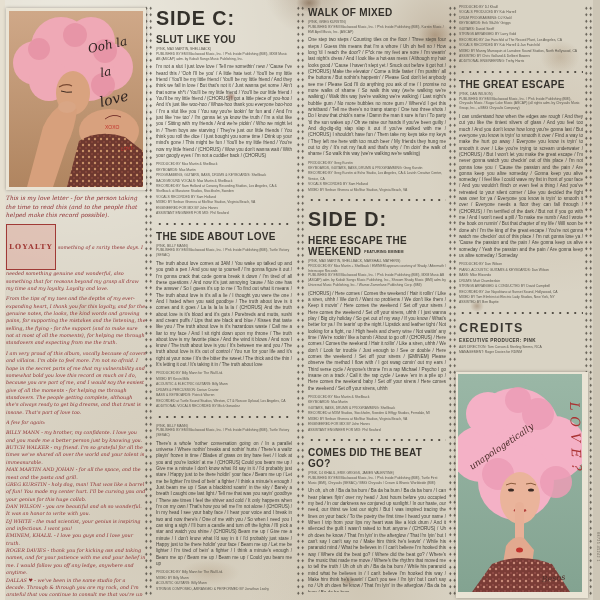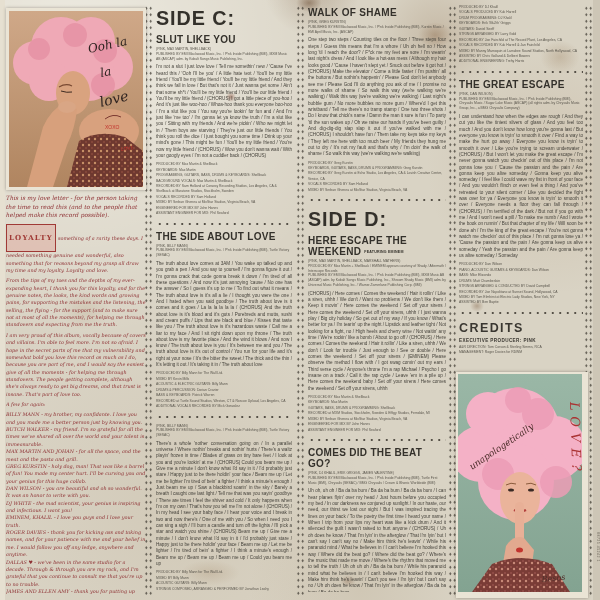--- a/index.html
+++ b/index.html
@@ -29,21 +29,21 @@
   
   .photo-frame{position:absolute;background:#eae4d5;padding:3px;box-shadow:0 0 3px rgba(60,50,40,.4);}
   .photo-frame svg{display:block;}
 
   
   .letter{position:absolute;left:6px;top:194px;width:140px;height:402px;overflow:hidden;
     color:#8e3134;font-family:"DejaVu Serif",serif;font-style:italic;}
   .letter .intro{font-size:5.9px;line-height:1.45;margin:0 0 4px;}
   .letter p{font-size:4.9px;line-height:1.5;margin:3px 0;}
   .loyalty{display:inline-block;font-style:normal;font-weight:bold;font-size:7px;letter-spacing:1.2px;
-    color:#a03a36;border:1px solid #a03a36;background:rgba(223,128,118,.28);padding:8px 2px;margin-right:2px;}
+    color:#a03a36;border:1px solid #a03a36;background:rgba(223,128,118,.28);padding:17px 2px;margin-right:2px;}
   .thanks{font-size:4.9px;line-height:1.5;white-space:pre-line;margin:2px 0;}
   .signoff{font-size:8.5px;margin:5px 0 0 12px;transform:rotate(-4deg);}
 
   
   .col{position:absolute;top:4px;overflow:hidden;}
   #colC{left:156px;width:136px;height:588px;}
   #colD{left:308px;width:138px;height:588px;}
   #colE{left:459px;width:124px;height:352px;}
   .h-side{font-size:21px;font-weight:bold;letter-spacing:1px;color:#34312b;transform:scaleX(.94);transform-origin:left;margin:2px 0 4px;}
   .h-song{font-size:10px;font-weight:bold;letter-spacing:.3px;color:#34312b;margin:3px 0 2px;}
@@ -194,21 +194,21 @@
 ACOUSTIC GUITARS: Billy Mann
 STRINGS COMPOSED, ARRANGED &amp; PERFORMED BY Jonathan Leahy
 STRINGS RECORDED at Turtle Sound Studios, Weston, CT &amp; Roscoe Upload, Nashville, TN; Larrabee Creative Center, Venice, CA
 ADDITIONAL PROGRAMMING: Pete Wallace
 MIXED BY Dave Pensado at Larrabee Studios, Virginia Beach, VA</div>
     </section>
   </div>
 
   <div class="col" id="colD">
     <section>
-      <h2 class="h-song">WALK OF SHAME</h2>
+      <h2 class="h-song">WALK OF MIXED</h2>
       <div class="meta">(PINK, GREG KURSTIN)
 PUBLISHED BY EMI Blackwood Music, Inc. / P!nk Inside Publishing (BMI), Kurstin Music / EMI April Music, Inc. (ASCAP)</div>
       <p class="lyrics">One step two steps / Counting tiles on the floor / Three steps four steps / Guess this means that I'm a whore / Uh oh hell no / How long 'til I reach the door? / F*ck me my feet are sore / I'm wearin' last night's dress / And I look like a hot-ass mess / Although my hair looks good / 'Cause I haven't slept yet / Snuck out before it got hot / (CHORUS) Make the elevator / Come a little faster / I'm pushin' all the buttons / But nothin's happenin' / Please God don't let anybody see me / Please God I'll do anything you ask of me / I promise no more walks of shame / So walk this way (we're walking we're walking) / Walk this way (we're walking we're walking) / Last night's bubble gum / No more bubbles no more gum / Where'd I get this wristband / Tell me there's no tramp stamp / One two three shots / Do I know that chick's name / Damn the man it sure is fun / To party 'til the sun wakes up / Oh we raise our hands if you've been guilty / And dig-dig-dig slap slap it out if you've walked with me / (CHORUS) I shouldn't have fun / Them take my keys take my keys / They left me here with too much beer / My friends they hung me out to dry / It's not my fault and that's why / I'm doin' the walk of shame / So walk this way (we're walking we're walking)</p>
       <div class="credits">PRODUCED BY Greg Kurstin
 KEYBOARDS, GUITARS, BASS, DRUMS &amp; PROGRAMMING: Greg Kurstin
 RECORDED BY Greg Kurstin at Echo Studio, Los Angeles, CA &amp; Lavish Creative Center, Venice, CA
 VOCALS RECORDED BY Sam Holland
 MIXED BY Serban Ghenea at MixStar Studios, Virginia Beach, VA</div>
     </section>
 

